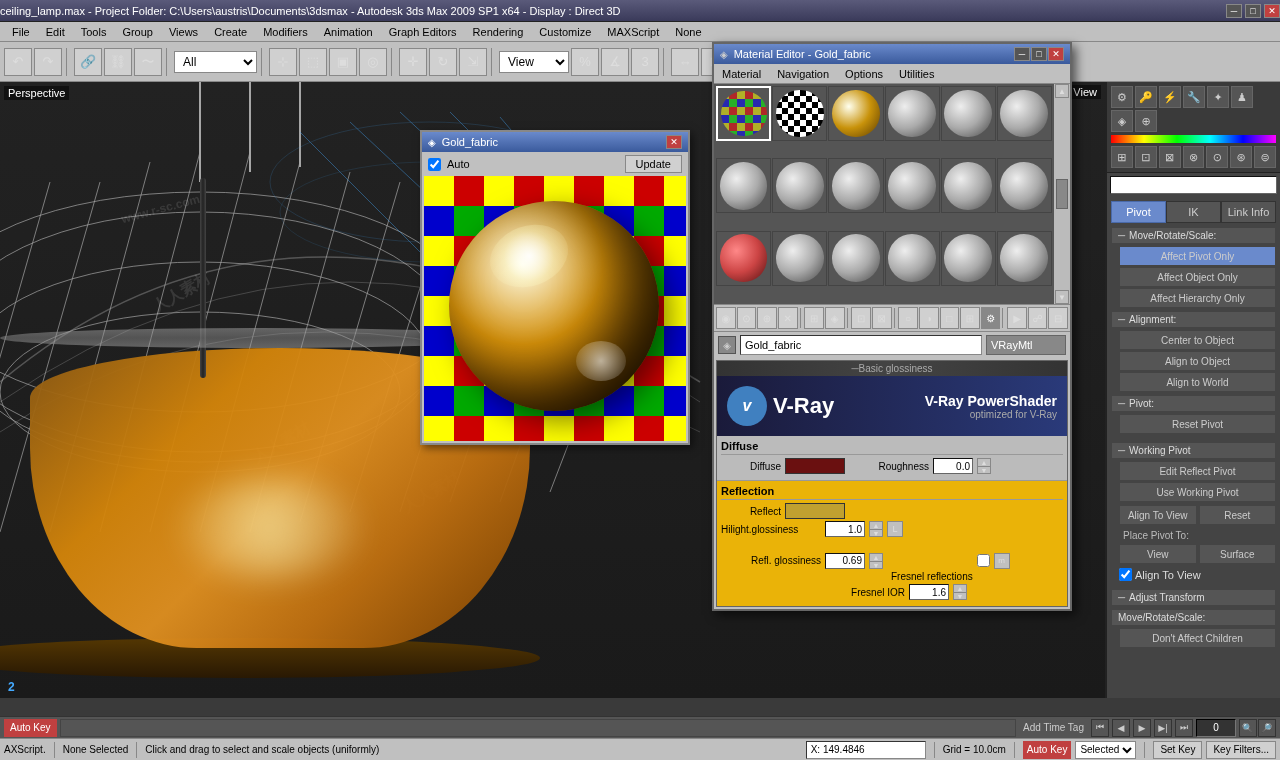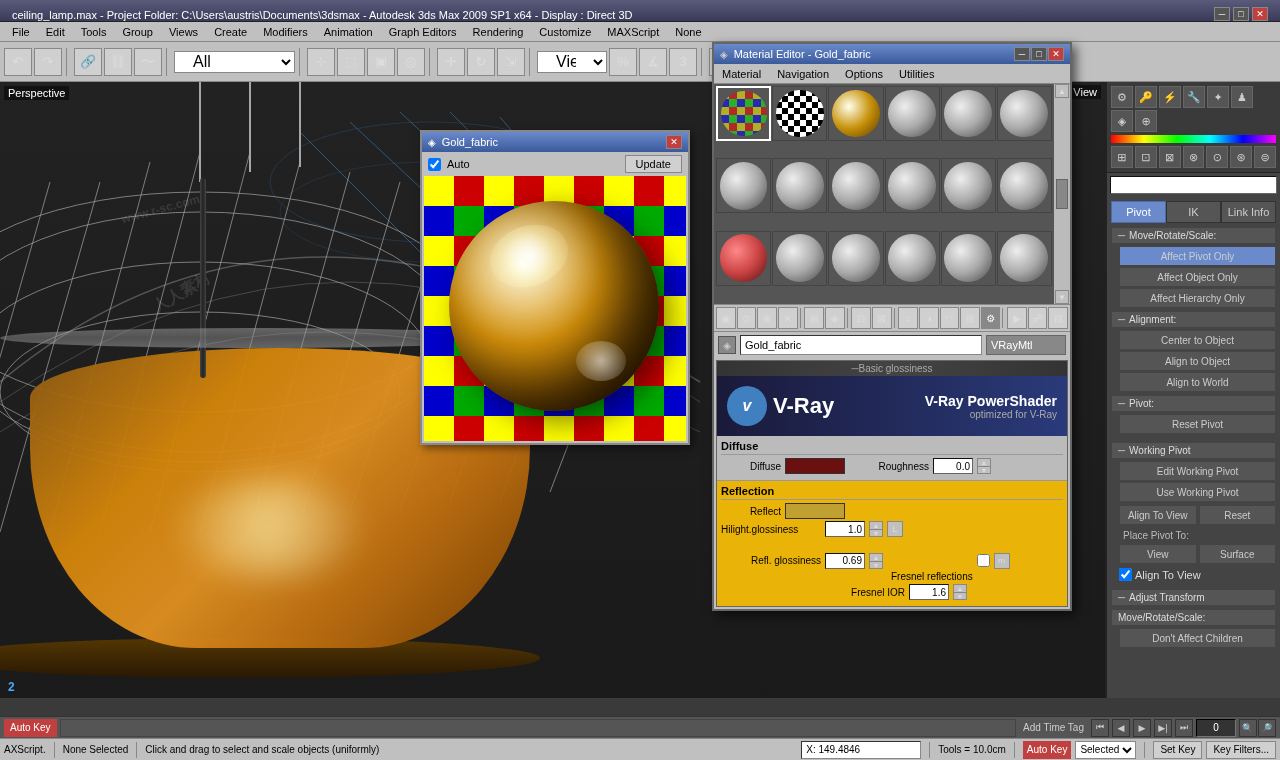--- a/index.html
+++ b/index.html
@@ -1,35 +1,35 @@
 <!DOCTYPE html>
 <html><head>
   <meta charset="utf-8">
   <style>
     * { box-sizing: border-box; margin: 0; padding: 0; }
     body { background: #3a3a3a; font-family: 'Arial', sans-serif; font-size: 11px; color: #ddd; overflow: hidden; width: 1280px; height: 760px; position: relative; }
 
     
-    #title-bar { background: linear-gradient(to bottom, #5a5a7a, #3a3a5a); height: 22px; display: flex; align-items: flex-end; padding: 0 12px; color: #fff; font-size: 11px; border-bottom: 1px solid #222; }
+    #title-bar { background: linear-gradient(to bottom, #5a5a7a, #3a3a5a); height: 22px; display: flex; align-items: center; padding: 0 0; color: #fff; font-size: 11px; border-bottom: 1px solid #222; }
     #title-bar .title-text { flex: 1; }
     #title-bar .window-controls { display: flex; gap: 3px; }
     #title-bar .win-btn { width: 16px; height: 14px; border: 1px solid #888; cursor: pointer; display: flex; align-items: center; justify-content: center; font-size: 9px; color: #fff; }
     #title-bar .win-btn.close { background: #c04040; }
     #title-bar .win-btn.max { background: #555; }
     #title-bar .win-btn.min { background: #555; }
 
     
     #menu-bar { background: #c0c0c0; height: 20px; display: flex; align-items: center; padding: 0 4px; border-bottom: 1px solid #888; }
     #menu-bar .menu-item { padding: 2px 8px; font-size: 11px; color: #000; cursor: pointer; }
 
     
     #toolbar { background: #c0c0c0; height: 40px; display: flex; align-items: center; padding: 2px 4px; gap: 2px; border-bottom: 1px solid #888; }
     .tb-btn { width: 28px; height: 28px; background: #d0d0d0; border: 1px solid #888; cursor: pointer; display: flex; align-items: center; justify-content: center; font-size: 13px; }
     .tb-separator { width: 4px; height: 28px; border-left: 1px solid #888; margin: 0 2px; }
-    .tb-dropdown { height: 22px; background: #fff; border: 1px solid #888; padding: 0 14px; font-size: 16px; min-width: 60px; }
+    .tb-dropdown { height: 22px; background: #fff; border: 1px solid #888; padding: 0 4px; font-size: 12px; min-width: 60px; }
 
     
     #main-layout { display: flex; height: calc(760px - 22px - 20px - 40px - 22px - 22px); }
 
     
     #viewport { flex: 1; background: #1a1a1a; position: relative; overflow: hidden; }
     
     
     .watermark { position: absolute; color: rgba(200,200,200,0.15); font-size: 18px; font-weight: bold; transform: rotate(-30deg); pointer-events: none; }
 
@@ -336,21 +336,21 @@
       <div class="indent">
         <div class="panel-btn">Reset Pivot</div>
       </div>
 
       <div class="section-header" style="margin-top:8px;">
         <span>─</span>
         <span>Working Pivot</span>
       </div>
 
       <div class="indent">
-        <div class="panel-btn">Edit Working Pivot</div>
+        <div class="panel-btn">Edit Reflect Pivot</div>
         <div class="panel-btn">Use Working Pivot</div>
 
         <div style="display:flex; gap:2px; margin:2px 0;">
           <div class="panel-btn" style="flex:1;">Align To View</div>
           <div class="panel-btn" style="flex:1;">Reset</div>
         </div>
 
         <div class="panel-label">Place Pivot To:</div>
         <div style="display:flex; gap:2px;">
           <div class="panel-btn" style="flex:1;">View</div>
@@ -611,21 +611,21 @@
 <div id="status-bar" style="background:#c0c0c0; height:22px; display:flex; align-items:center; padding:0 4px; gap:4px; border-top:1px solid #888; position:absolute; bottom:0; left:0; right:0; font-size:10px; color:#000;">
   <span>AXScript.</span>
   <div style="border-right:1px solid #888; height:16px; margin:0 4px;"></div>
   <span>None Selected</span>
   <div style="border-right:1px solid #888; height:16px; margin:0 4px;"></div>
   <span style="flex:1;">Click and drag to select and scale objects (uniformly)</span>
   <div style="border:1px inset #888; background:#fff; padding:0 4px; height:18px; display:flex; align-items:center; min-width:120px; font-size:10px;">
     <span>X: 149.4846</span>
   </div>
   <div style="border-right:1px solid #888; height:16px; margin:0 4px;"></div>
-  <span>Tools = 10.0cm</span>
+  <span>Grid = 10.0cm</span>
   <div style="border-right:1px solid #888; height:16px; margin:0 4px;"></div>
   <div style="background:#c04040; color:#fff; padding:0 4px; height:18px; display:flex; align-items:center; font-size:10px;">Auto Key</div>
   <select style="height:18px; background:#fff; border:1px solid #888; font-size:10px;">
     <option>Selected</option>
   </select>
   <div style="border-right:1px solid #888; height:16px; margin:0 4px;"></div>
   <button style="height:18px; padding:0 6px; background:#d0d0d0; border:1px solid #888; font-size:10px; cursor:pointer;">Set Key</button>
   <button style="height:18px; padding:0 6px; background:#d0d0d0; border:1px solid #888; font-size:10px; cursor:pointer;">Key Filters...</button>
 </div>
 

